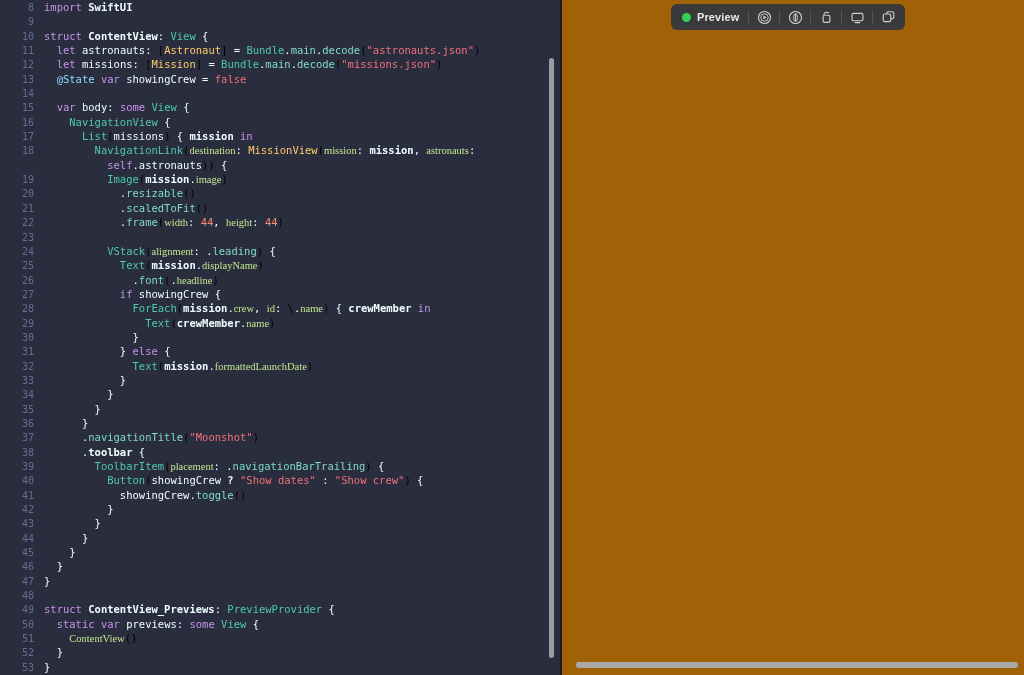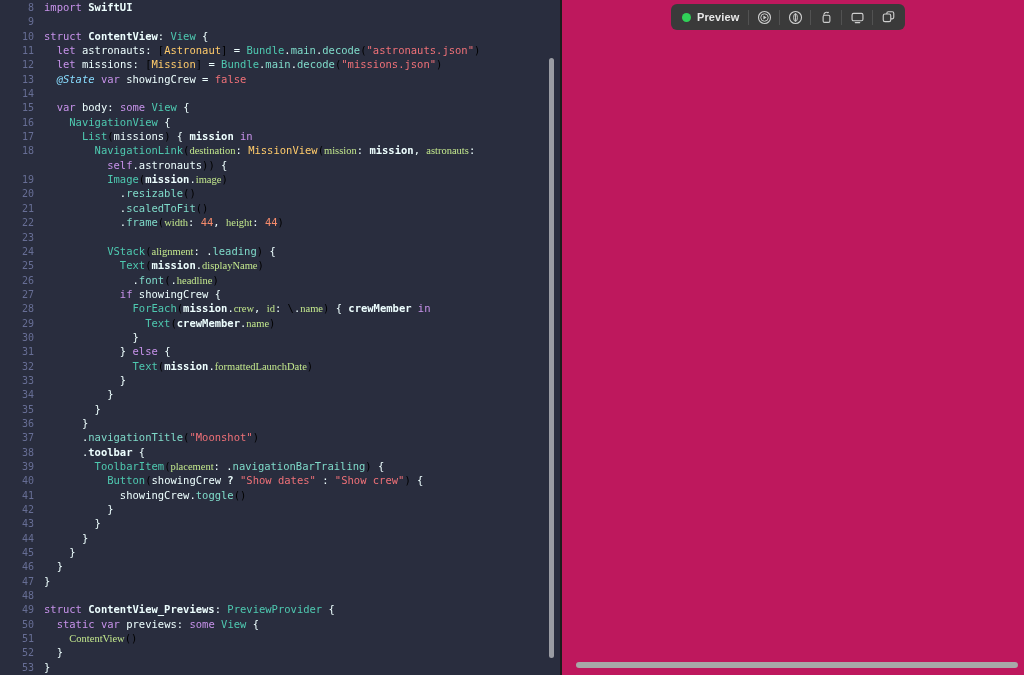--- a/index.html
+++ b/index.html
@@ -42,37 +42,37 @@
   
   .k   { color:#c792ea; }            
   .tyg { color:#ffcb6b; }            
   .id  { color:#eeffff; }            
   .idb { color:#eeffff; font-weight:bold; }
   .str { color:#f07178; }            
   .num { color:#f78c6c; }            
   .prop{ color:#c3e88d;font-family:Liberation Serif, serif; }
   .teal{ color:#4ec9b0; }
   .mem { color:#7fdbca; }
-  .att { color:#89ddff;font-style:italic; }
+  .att { color:#89ddff; }
 
   .editor-scrollbar {
     position:absolute; right:6px; top:58px;
     width:5px; height:600px;
     background:#9a9ca3; border-radius:3px;
   }
 
   .divider {
     width:2px; height:675px; background:#1c1c1c;
   }
 
   
   .canvas {
     position:relative;
     width:462px; height:675px;
-    background:#be185d;
+    background:#a16207;
     overflow:hidden;
   }
 
   .preview-toolbar {
     position:absolute; top:4px; left:109px;
     height:26px;
     display:flex; align-items:center;
     background:#3a3a3a;
     border-radius:6px;
     padding:0 2px;

